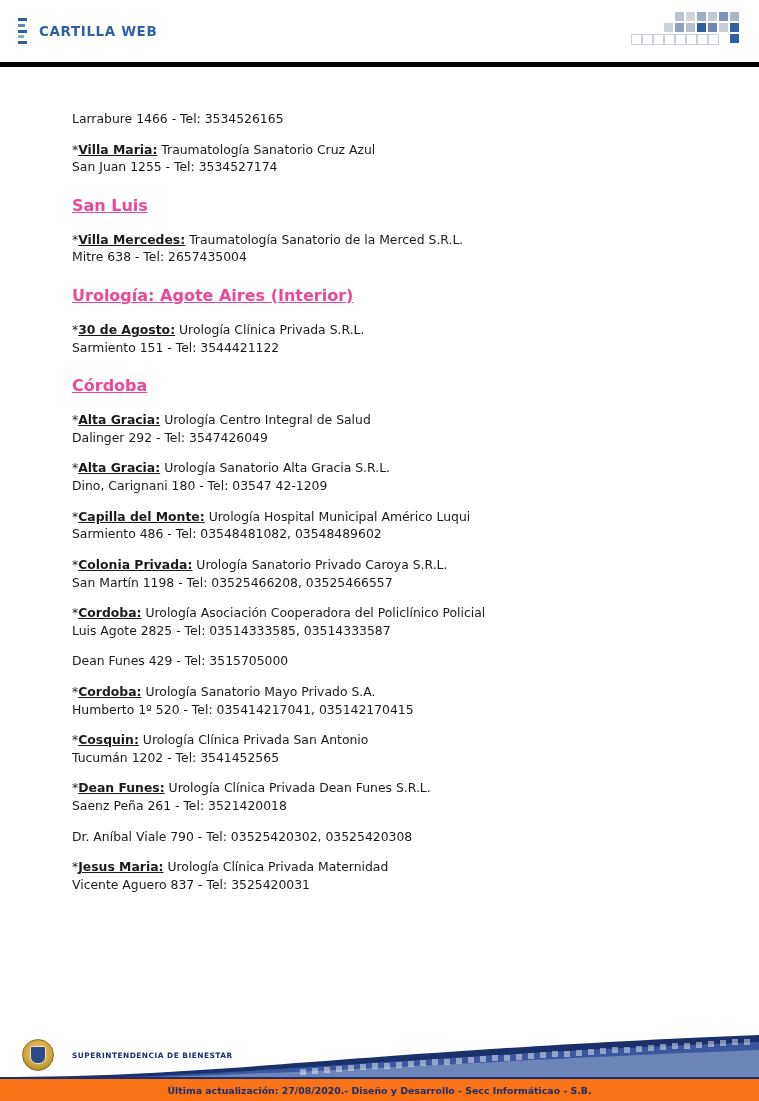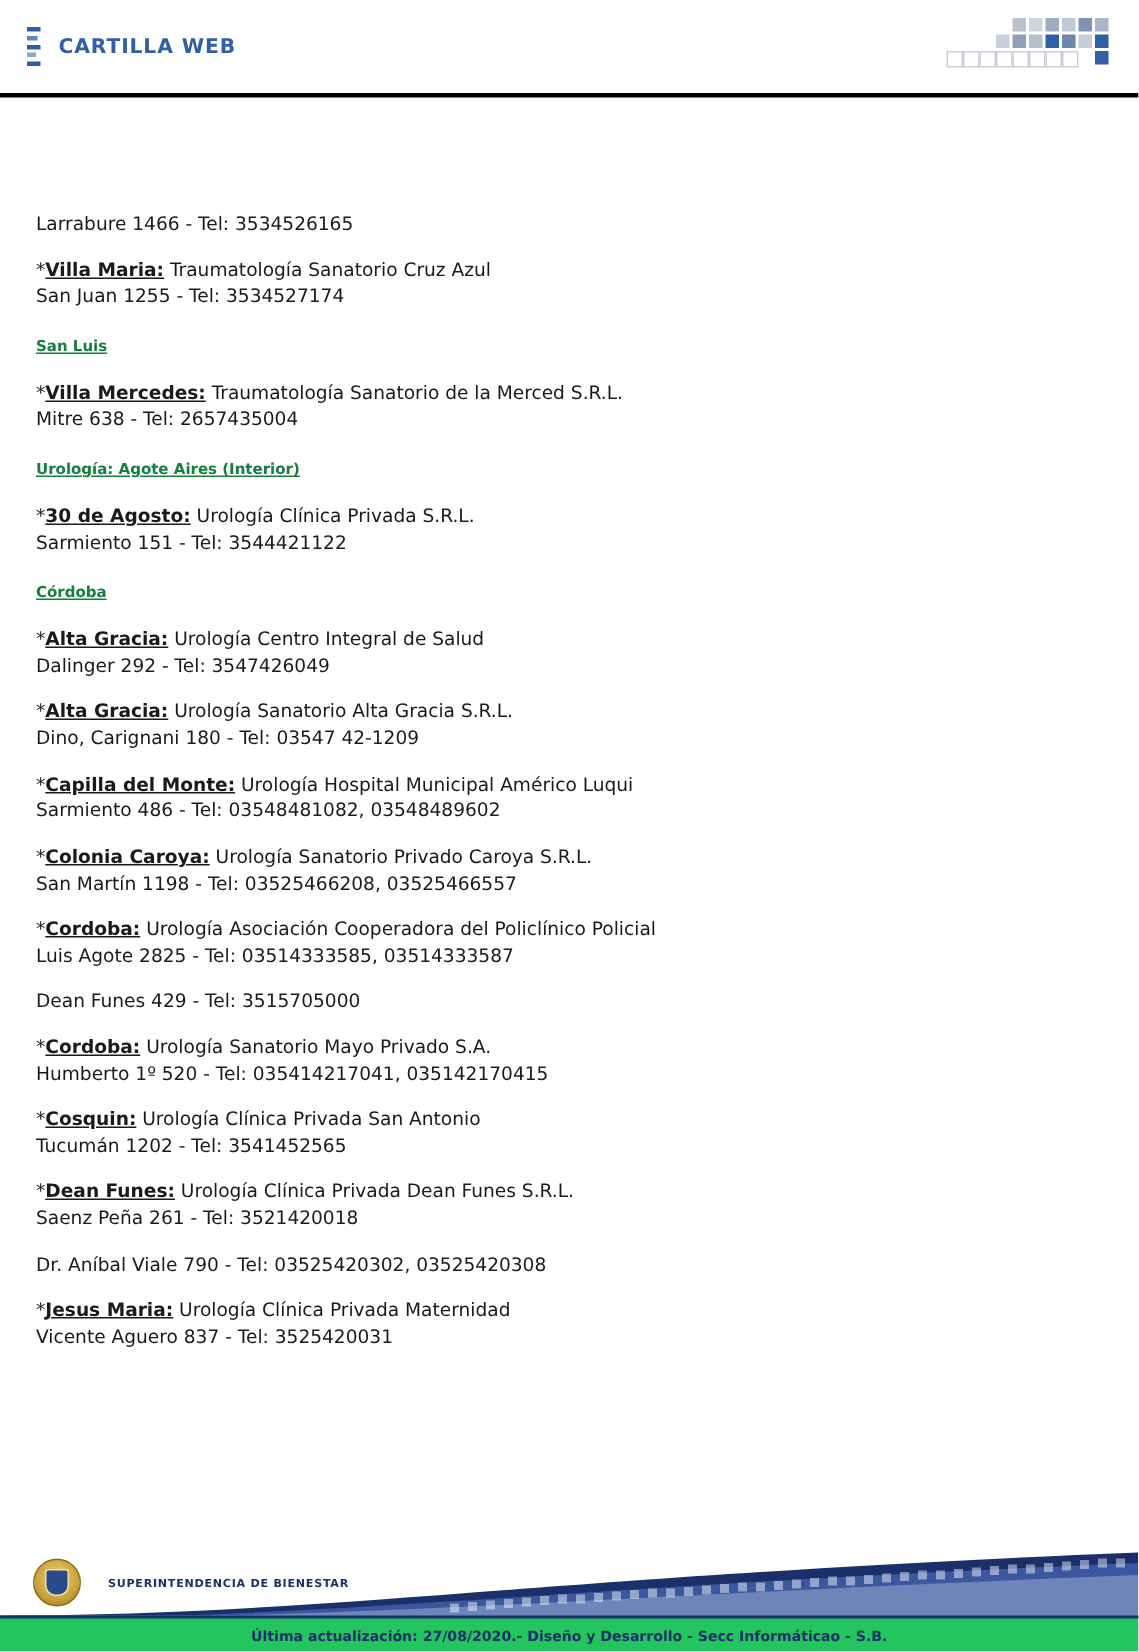--- a/index.html
+++ b/index.html
@@ -13,21 +13,21 @@
     font-family: "DejaVu Sans", sans-serif;
     color: #1a1a1a;
     position: relative;
     overflow: hidden;
   }
 
   
   .header {
     position: relative;
     height: 62px;
-    border-bottom: 3px solid #000000;
+    border-bottom: 5px solid #000000;
     background: #ffffff;
   }
   .brand {
     position: absolute;
     left: 18px;
     top: 18px;
     display: flex;
     align-items: center;
     gap: 9px;
   }
@@ -69,38 +69,39 @@
 
   
   .content {
     position: absolute;
     left: 0;
     top: 62px;
     width: 759px;
     padding: 0;
   }
   .doc-body {
-    padding: 78px 24px 0 24px;
+    padding: 48px 24px 0 24px;
+    margin-left: 48px;
   }
   .entry {
     margin-bottom: 13px;
     font-size: 12.4px;
     line-height: 1.42;
   }
   .entry .line1 { white-space: nowrap; }
   .entry .line2 { white-space: nowrap; }
   .city {
     font-weight: bold;
     text-decoration: underline;
   }
   .star { }
   .section-head {
-    color: #15803d;
-    font-weight: bold;
-    font-size: 10px;
+    color: #ec4899;
+    font-weight: bold;
+    font-size: 16px;
     text-decoration: underline;
     margin: 20px 0 16px 0;
   }
   .plain-line {
     font-size: 12.4px;
     line-height: 1.42;
     margin-bottom: 13px;
   }
 
   
@@ -118,21 +119,21 @@
     width: 759px;
     height: 46px;
     overflow: hidden;
   }
   .footer-bar {
     position: absolute;
     left: 0;
     bottom: 0;
     width: 759px;
     height: 22px;
-    background: #22c55e;
+    background: #f97316;
     border-top: 2px solid #1b2f6b;
     text-align: center;
   }
   .footer-text {
     font-size: 9.4px;
     font-weight: bold;
     color: #1b2f6b;
     line-height: 20px;
   }
   .seal-wrap {
@@ -232,21 +233,21 @@
         </div>
         <div class="entry">
           <div class="line1"><span class="star">*</span><span class="city">Alta Gracia:</span><span> Urología Sanatorio Alta Gracia S.R.L.</span></div>
           <div class="line2">Dino, Carignani 180 - Tel: 03547 42-1209</div>
         </div>
         <div class="entry">
           <div class="line1"><span class="star">*</span><span class="city">Capilla del Monte:</span><span> Urología Hospital Municipal Américo Luqui</span></div>
           <div class="line2">Sarmiento 486 - Tel: 03548481082, 03548489602</div>
         </div>
         <div class="entry">
-          <div class="line1"><span class="star">*</span><span class="city">Colonia Caroya:</span><span> Urología Sanatorio Privado Caroya S.R.L.</span></div>
+          <div class="line1"><span class="star">*</span><span class="city">Colonia Privada:</span><span> Urología Sanatorio Privado Caroya S.R.L.</span></div>
           <div class="line2">San Martín 1198 - Tel: 03525466208, 03525466557</div>
         </div>
         <div class="entry">
           <div class="line1"><span class="star">*</span><span class="city">Cordoba:</span><span> Urología Asociación Cooperadora del Policlínico Policial</span></div>
           <div class="line2">Luis Agote 2825 - Tel: 03514333585, 03514333587</div>
         </div>
         <div class="entry">
           <div class="line2">Dean Funes 429 - Tel: 3515705000</div>
         </div>
         <div class="entry">

